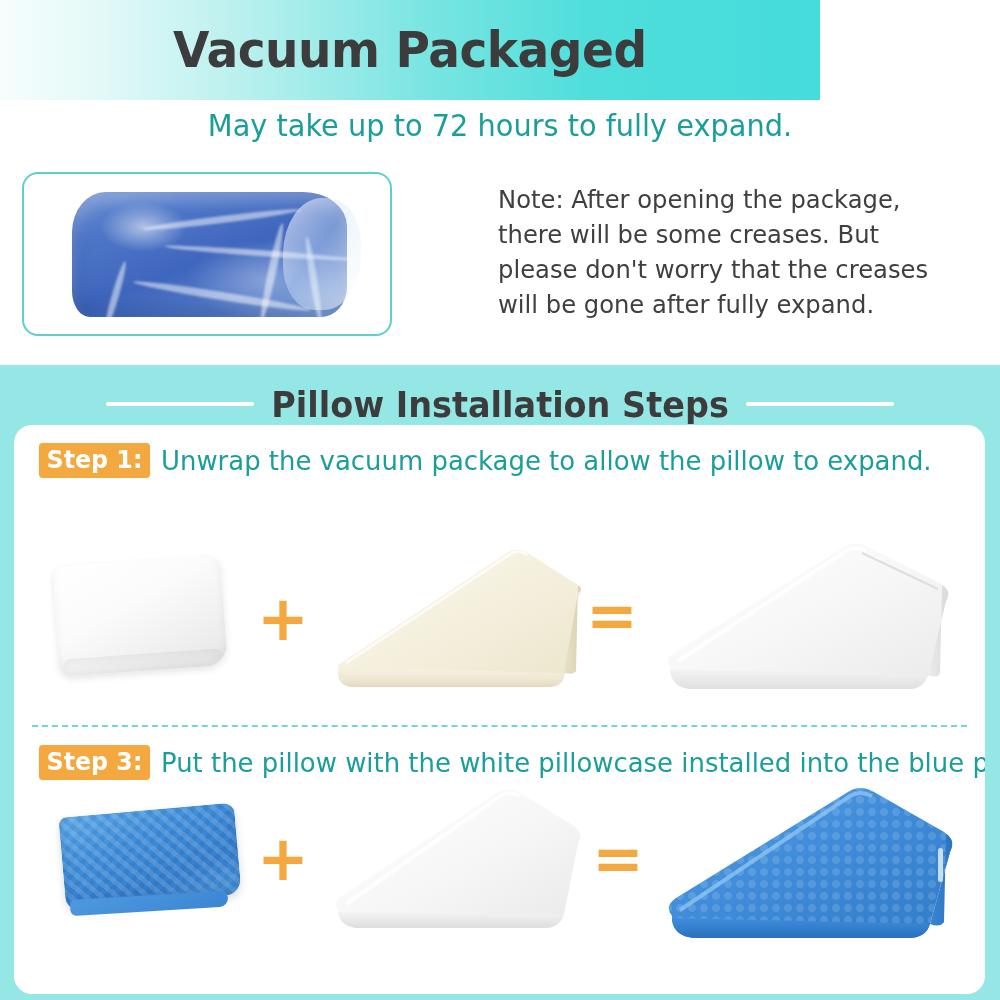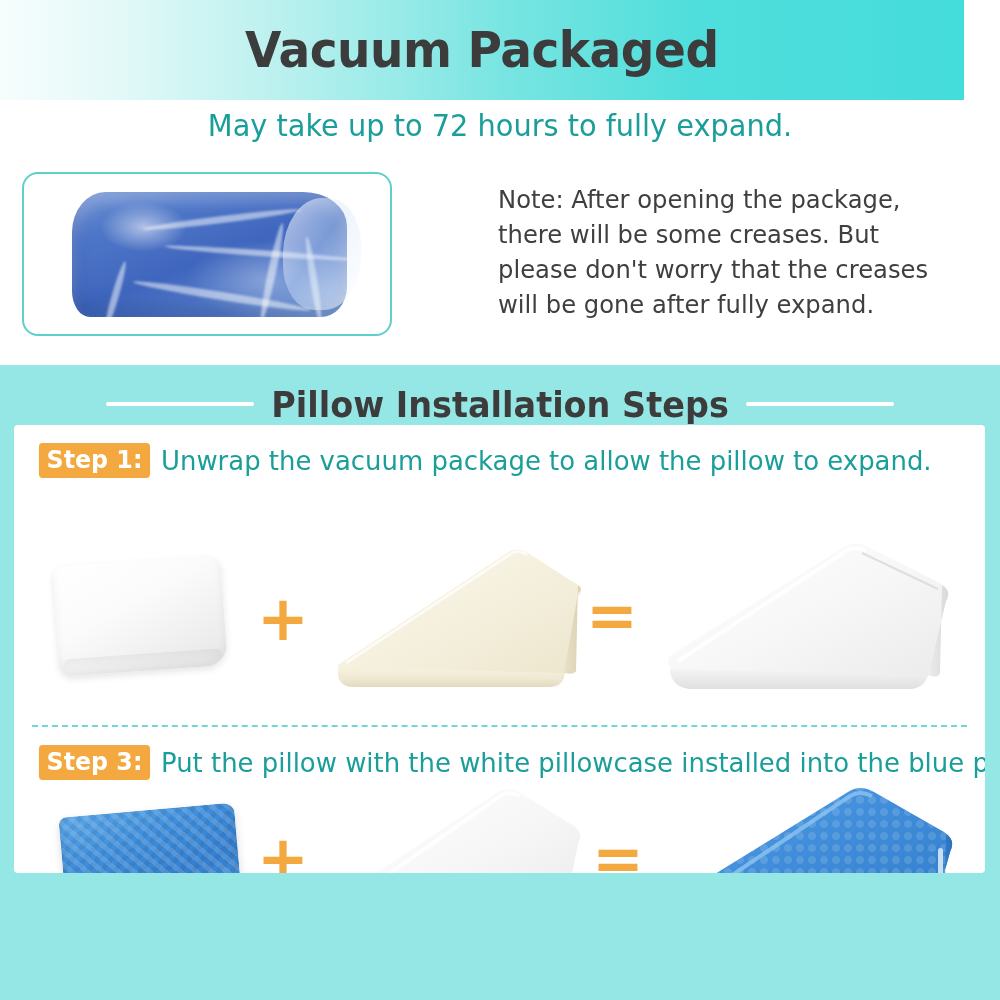--- a/index.html
+++ b/index.html
@@ -6,21 +6,21 @@
   body{
     width:1000px;height:1000px;
     background:#ffffff;
     font-family:"Liberation Sans", sans-serif;
     overflow:hidden;
     position:relative;
   }
 
   
   .header{
-    position:absolute;left:0;top:0;width:964px;height:100px;
+    position:absolute;left:0;top:0;width:820px;height:100px;
     background:linear-gradient(to right,#f7fdfd 0%,#e3f9f8 12%,#b8f0ee 30%,#79e5e2 52%,#4fdedb 72%,#45dcdc 100%);
     display:flex;align-items:center;justify-content:center;
   }
   .header-title{
     font-size:50px;font-weight:bold;color:#3c3c3c;
     letter-spacing:-0.5px;
     font-family:"DejaVu Sans", sans-serif;
     transform:scaleX(0.94);
   }
 
@@ -81,22 +81,22 @@
   }
   .rule{width:148px;height:4px;background:#ffffff;border-radius:2px;}
   .steps-heading{
     font-size:36px;font-weight:bold;color:#3c3c3c;
     font-family:"DejaVu Sans", sans-serif;
     transform:scaleX(0.93);white-space:nowrap;
   }
 
   
   .card{
-    position:absolute;left:14px;top:60px;width:971px;height:448px;
-    background:#ffffff;border-radius:4px;overflow:hidden;
+    position:absolute;left:14px;top:60px;width:971px;height:569px;
+    background:#ffffff;border-radius:18px;overflow:hidden;
   }
 
   .step-line{display:flex;align-items:center;gap:8px;white-space:nowrap;}
   .step-badge{
     background:#f3a93f;color:#ffffff;
     font-size:25px;font-weight:bold;
     padding:2px 8px 4px 8px;border-radius:4px;
     font-family:"DejaVu Sans", sans-serif;
     transform:scaleX(0.95);
   }

